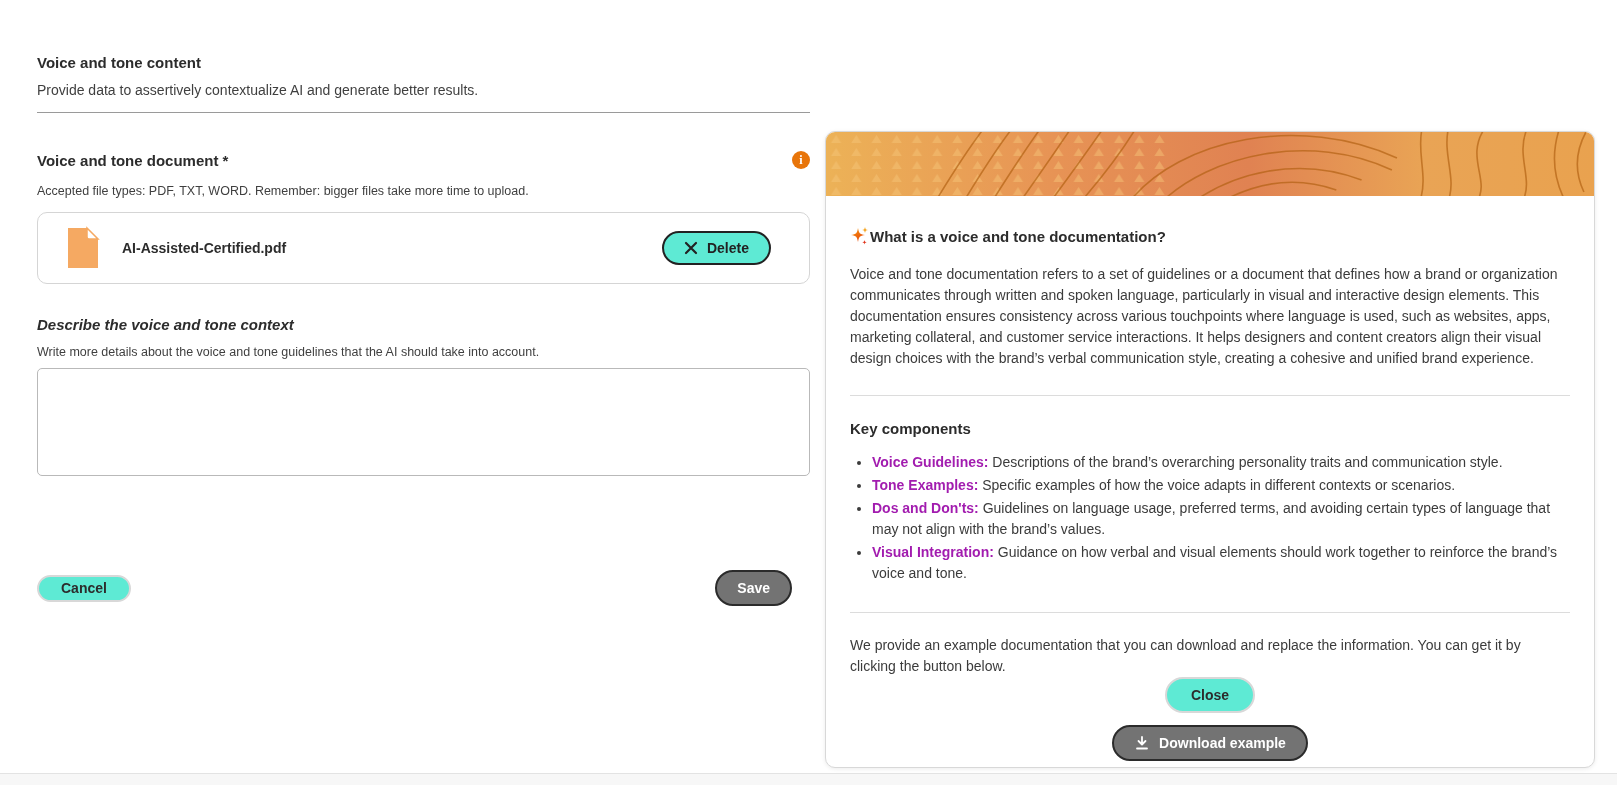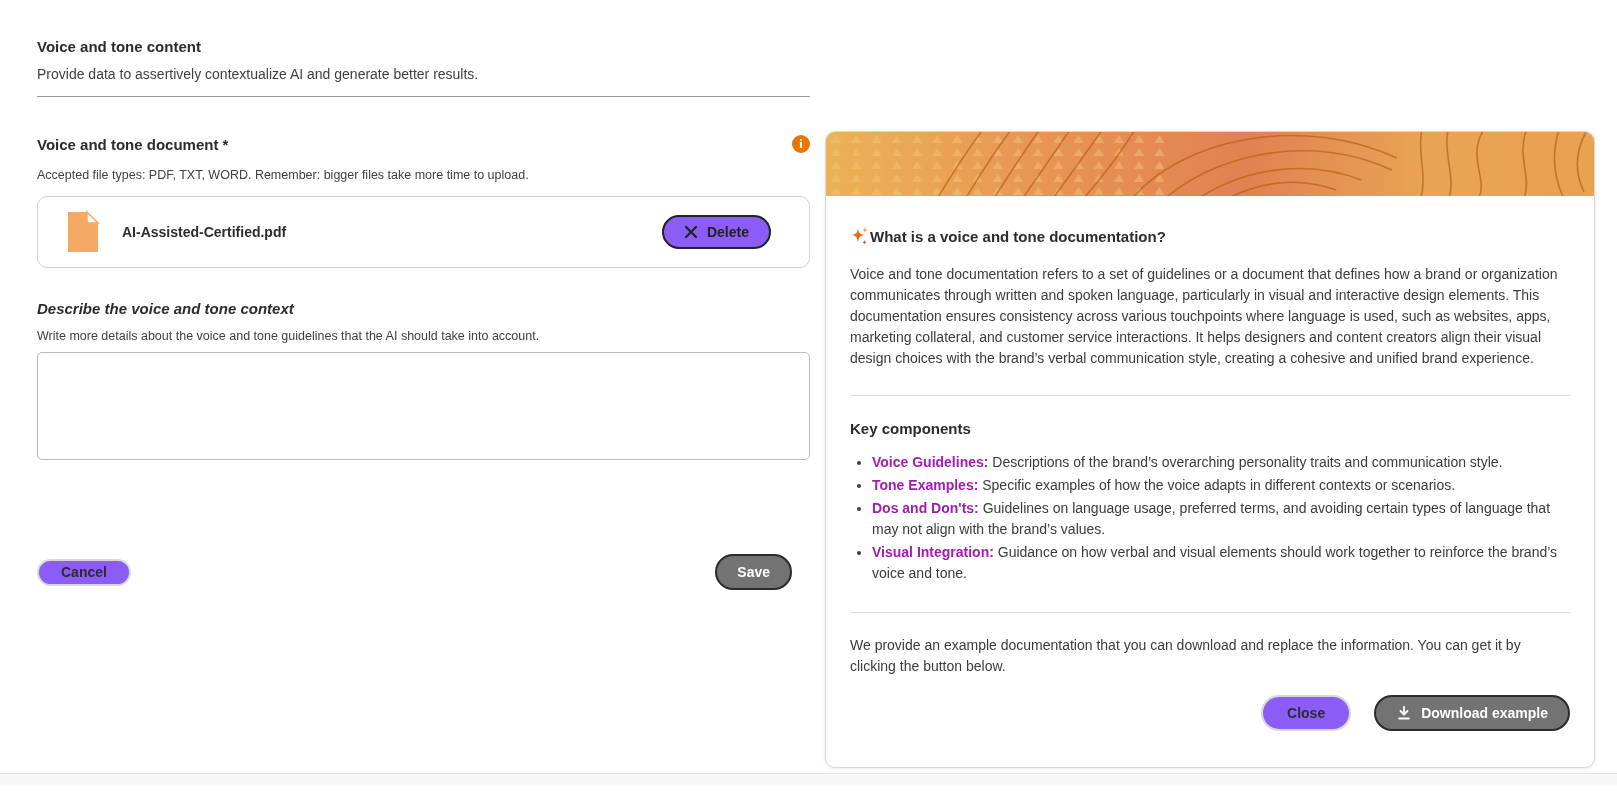--- a/index.html
+++ b/index.html
@@ -8,21 +8,21 @@
     font-family: "Liberation Sans", sans-serif;
     background: #ffffff;
     color: #2c2c2c;
     position: relative;
     overflow: hidden;
   }
 
   
   .left-col {
     position: absolute;
-    left: 37px; top: 0;
+    left: 37px; top: 16px;
     width: 773px;
   }
   .page-title {
     margin-top: 38px;
     font-size: 15px;
     font-weight: bold;
     color: #2c2c2c;
   }
   .page-subtitle {
     margin-top: 11px;
@@ -79,21 +79,21 @@
     font-weight: bold;
     color: #2c2c2c;
     flex: 1 1 auto;
   }
   .pill-btn {
     display: inline-flex;
     align-items: center;
     justify-content: center;
     gap: 9px;
     border-radius: 20px;
-    background: #8b5cf6;
+    background: #5eead4;
     font-family: "Liberation Sans", sans-serif;
     font-weight: bold;
     cursor: pointer;
   }
   .delete-btn {
     border: 2px solid #222;
     height: 34px;
     padding: 0 20px;
     font-size: 14px;
     color: #222;
@@ -195,22 +195,23 @@
     color: #3b3b3b;
   }
   .key-list li { margin-bottom: 2px; }
   .key-list .term { font-weight: bold; color: #a21caf; }
   .panel-footer-text { margin-top: 22px; }
   .panel-actions {
     margin-top: auto;
     display: flex;
     justify-content: flex-end;
     align-items: center;
-    gap: 23px;
+    gap: 12px;
     padding-bottom: 14px;
+    flex-direction: column;
   }
   .close-btn {
     border: 2px solid #d8d8d8;
     height: 36px;
     padding: 0 24px;
     font-size: 14px;
     color: #2c2c2c;
   }
 
   

